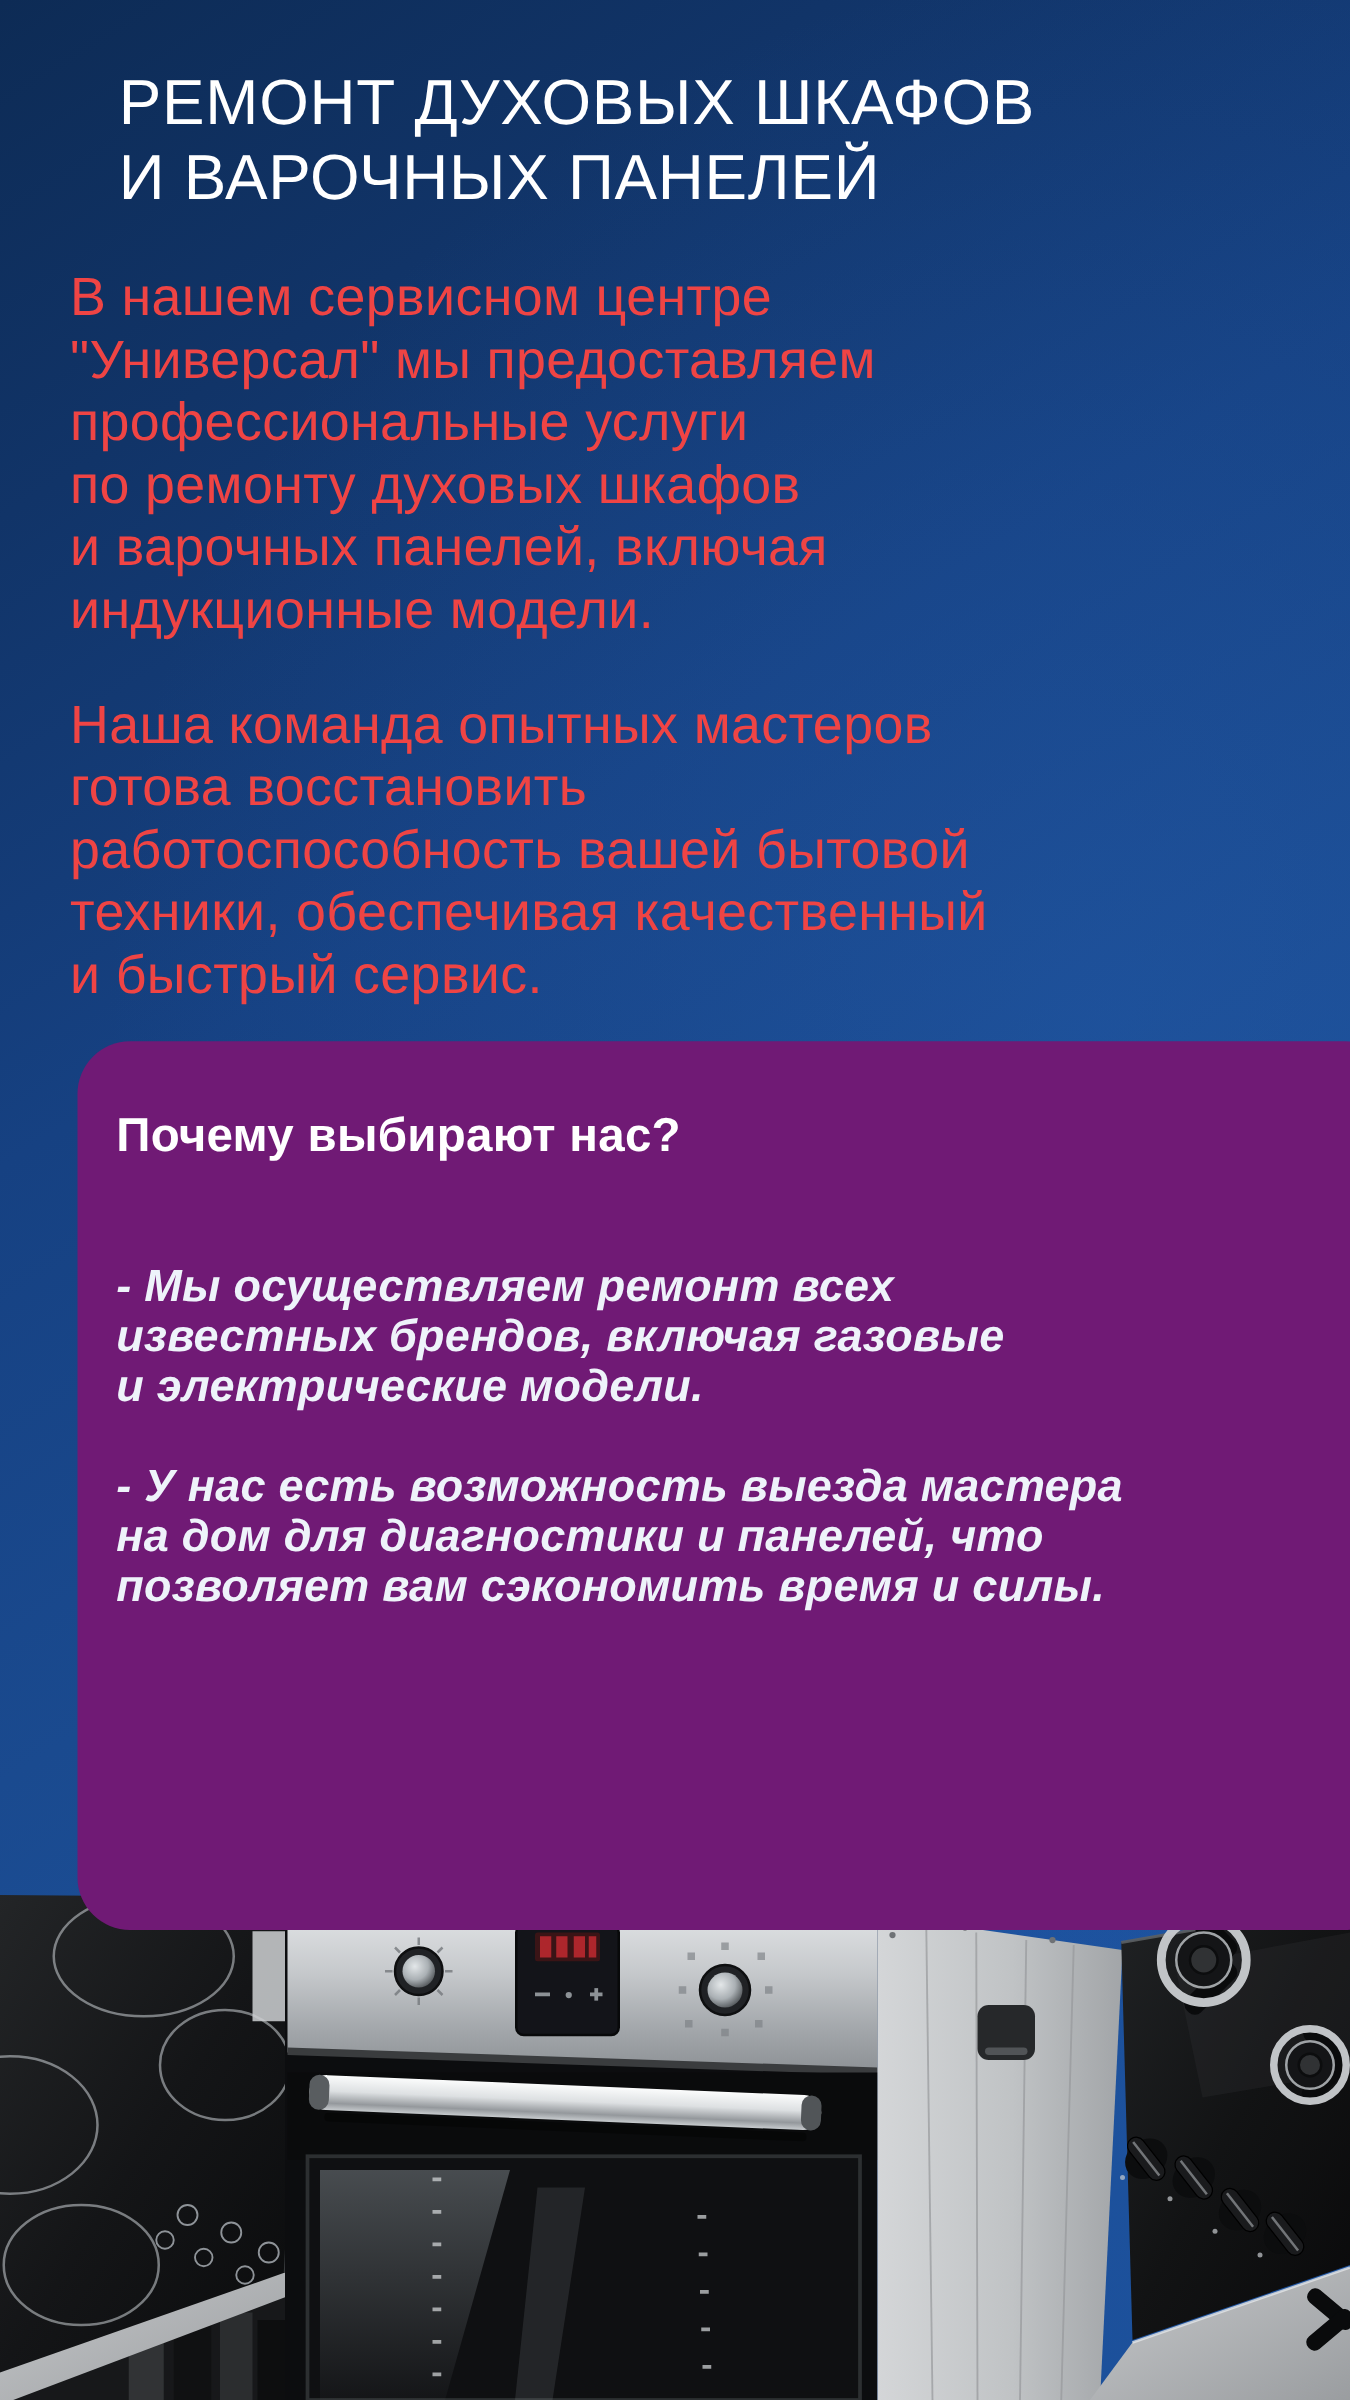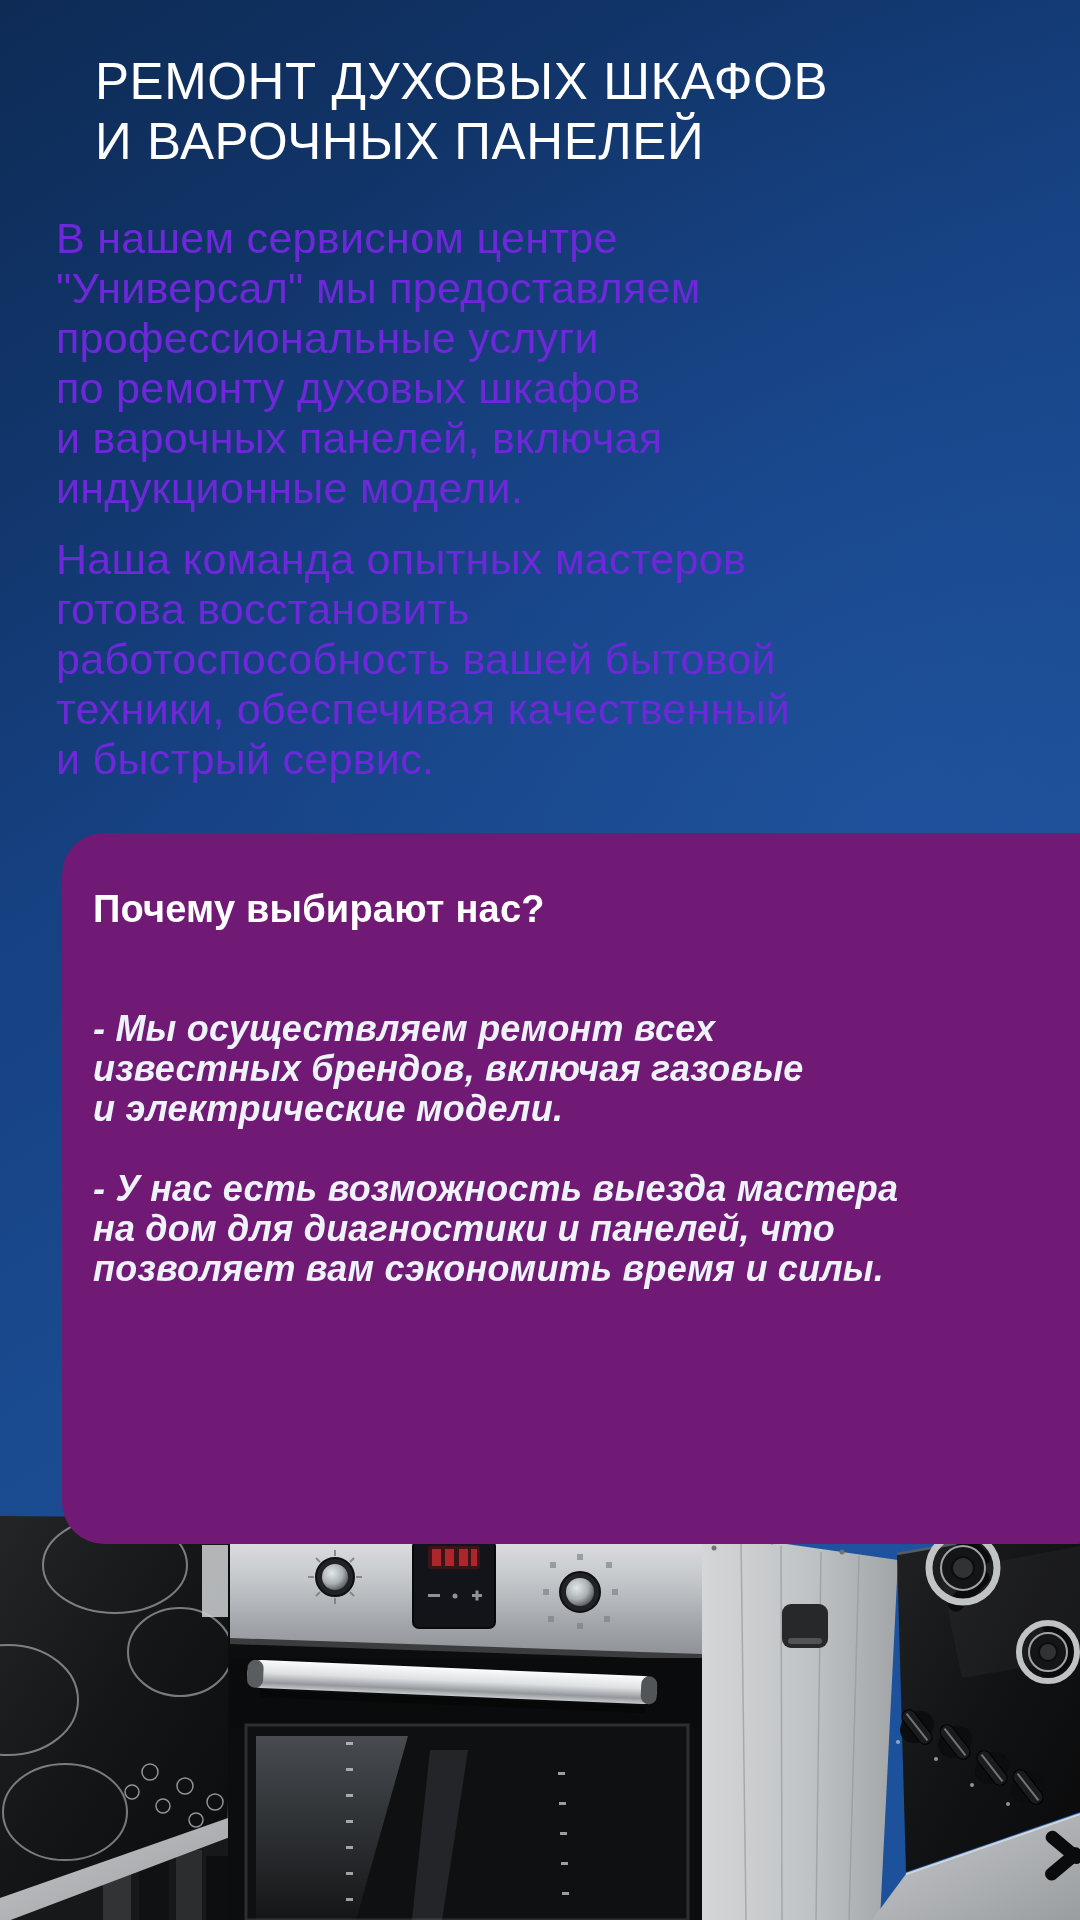--- a/index.html
+++ b/index.html
@@ -15,24 +15,24 @@
   .h1{
     position:absolute;left:55px;top:52px;width:980px;
     font-size:51px;line-height:60px;font-weight:500;letter-spacing:.6px;
     color:#ffffff;
     margin-left:40px;
   }
   
   .para{
     position:absolute;left:56px;width:980px;
     font-size:43px;line-height:50px;font-weight:400;letter-spacing:.3px;
-    color:#6d28d9;
+    color:#ef4444;
   }
   .p1{top:213px;}
-  .p2{top:534px;}
+  .p2{top:555px;}
   
   .card{
     position:absolute;left:62px;top:833px;width:1056px;height:711px;
     background:#701a75;border-radius:42px;box-sizing:border-box;
     padding:53px 24px 0 31px;z-index:3;
   }
   .card h2{
     margin:0 0 77px 0;font-size:38px;line-height:46px;font-weight:700;
     color:#ffffff;letter-spacing:.2px;
   }

